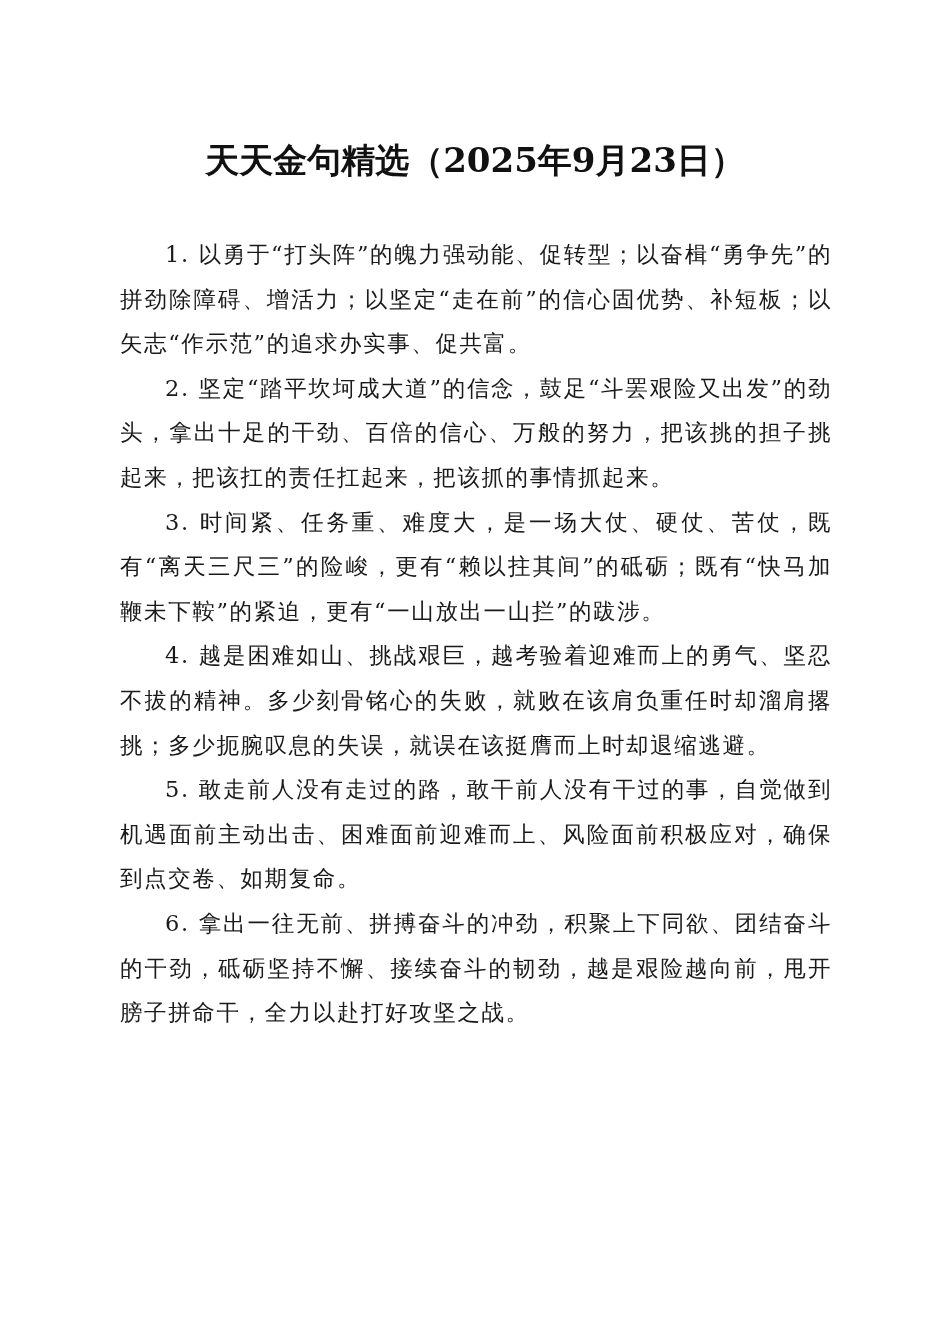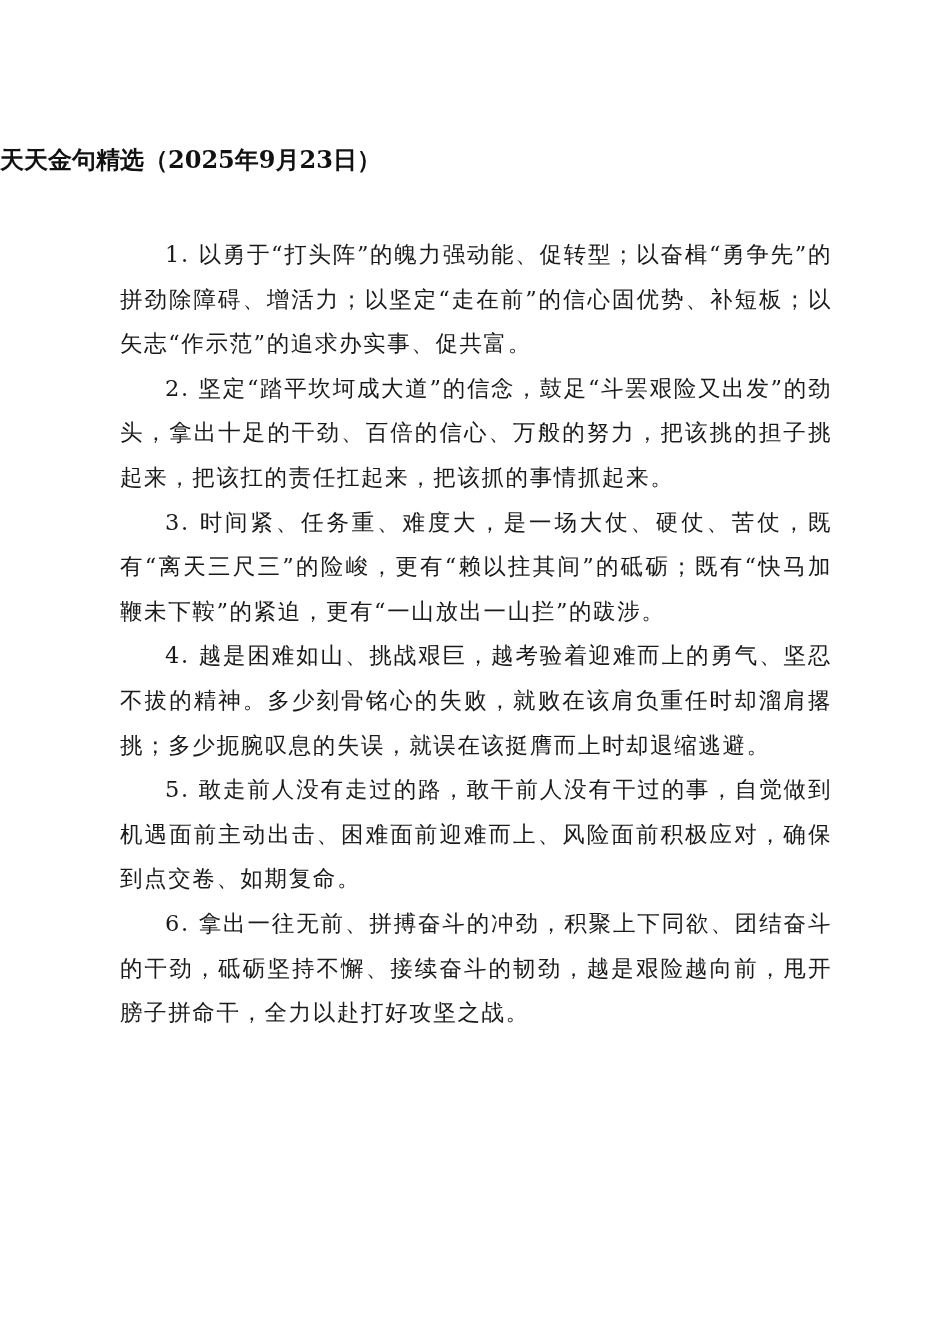--- a/index.html
+++ b/index.html
@@ -19,24 +19,24 @@
     left: 0; top: 0;
     width: 950px;
     height: 1344px;
     background: #ffffff;
   }
   .title {
     position: absolute;
     top: 136px;
     left: 0;
     width: 950px;
-    text-align: left;
+    text-align: center;
     font-family: "DejaVu Serif", "Liberation Serif", serif;
     font-weight: bold;
-    font-size: 24px;
+    font-size: 34px;
     line-height: 48px;
     letter-spacing: 0px;
     color: #111111;
   }
   .body {
     position: absolute;
     top: 232px;
     left: 120px;
     width: 712px;
     font-family: "DejaVu Serif", "Liberation Serif", serif;

